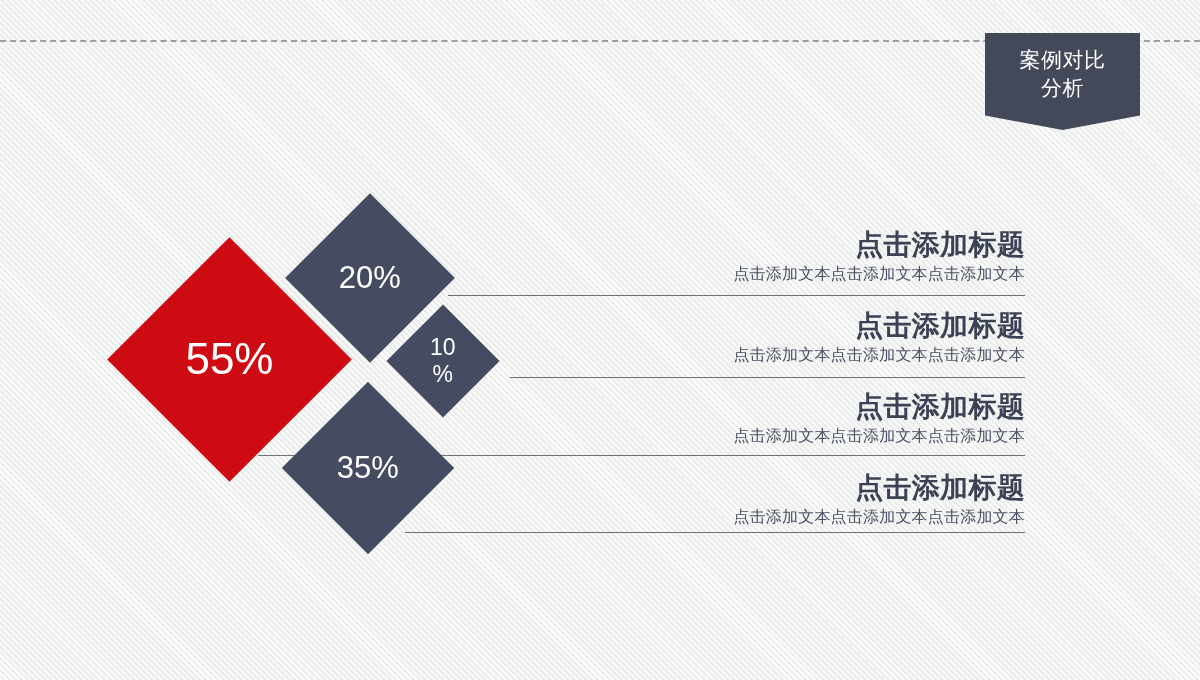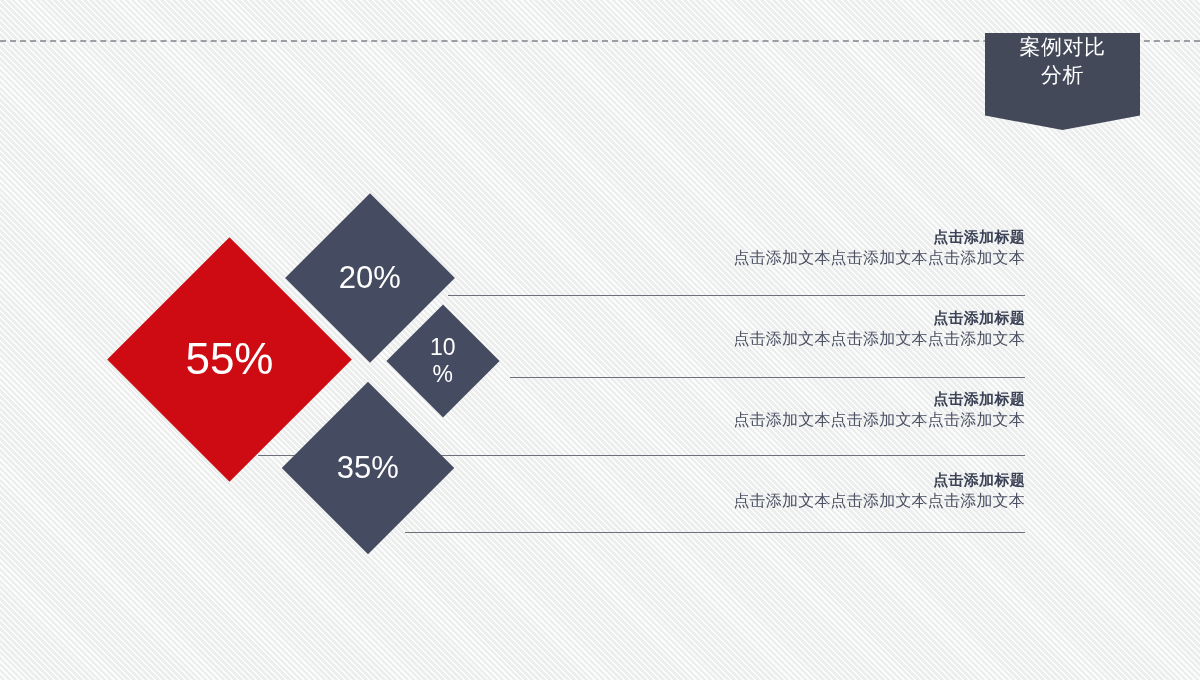--- a/index.html
+++ b/index.html
@@ -45,20 +45,21 @@
     left: 985px;
     top: 33px;
     width: 155px;
     height: 97px;
     background: #434959;
     -webkit-clip-path: polygon(0 0, 100% 0, 100% 85%, 50% 100%, 0 85%);
     clip-path: polygon(0 0, 100% 0, 100% 85%, 50% 100%, 0 85%);
     display: flex;
     align-items: flex-start;
     justify-content: center;
+    padding-top: 13px;
     box-sizing: border-box;
   }
   .banner-text {
     color: #ffffff;
     font-size: 21px;
     line-height: 1.32;
     text-align: center;
     letter-spacing: 0.5px;
     white-space: pre-line;
   }
@@ -138,21 +139,21 @@
     width: 465px;
     text-align: right;
   }
   .block {
     height: 81px;
     box-sizing: border-box;
     position: relative;
   }
   .block-title {
     color: #3c4255;
-    font-size: 15px;
+    font-size: 28px;
     font-weight: bold;
     line-height: 1.22;
     letter-spacing: 0.3px;
   }
   .block-body {
     color: #4b5062;
     font-size: 16px;
     font-weight: normal;
     line-height: 1.3;
     letter-spacing: 0.2px;

